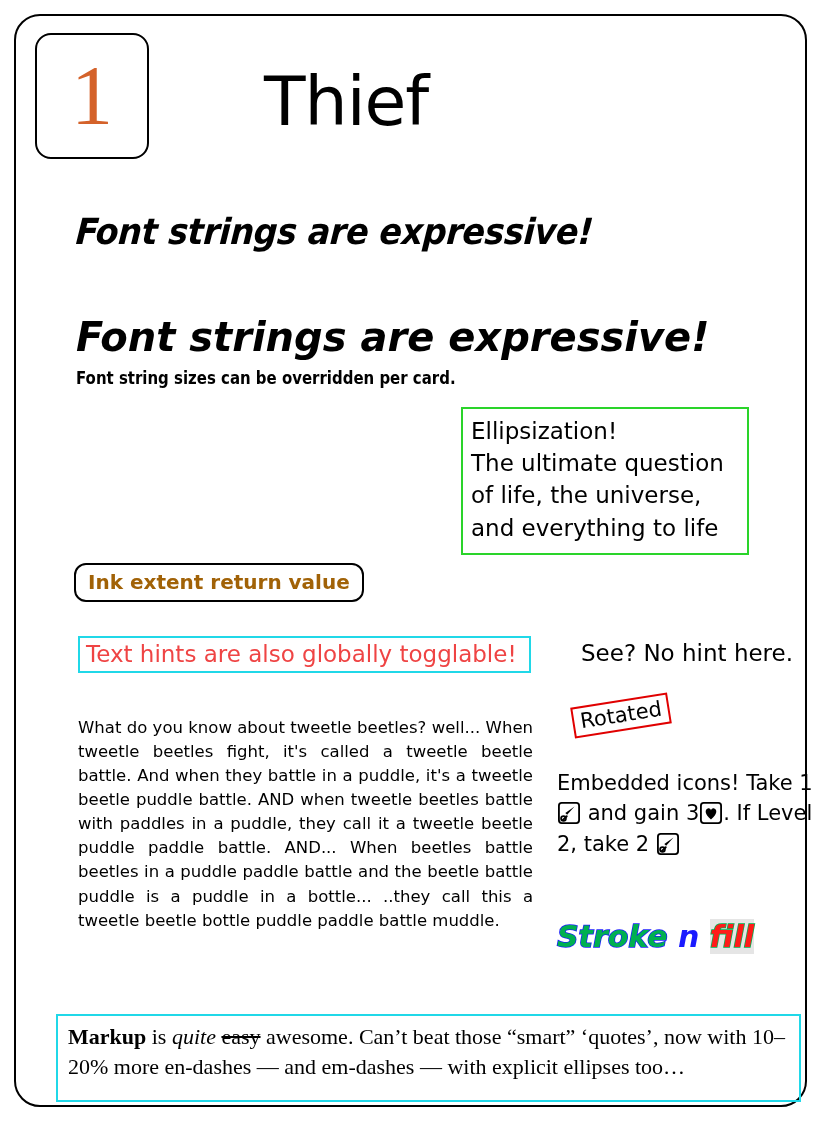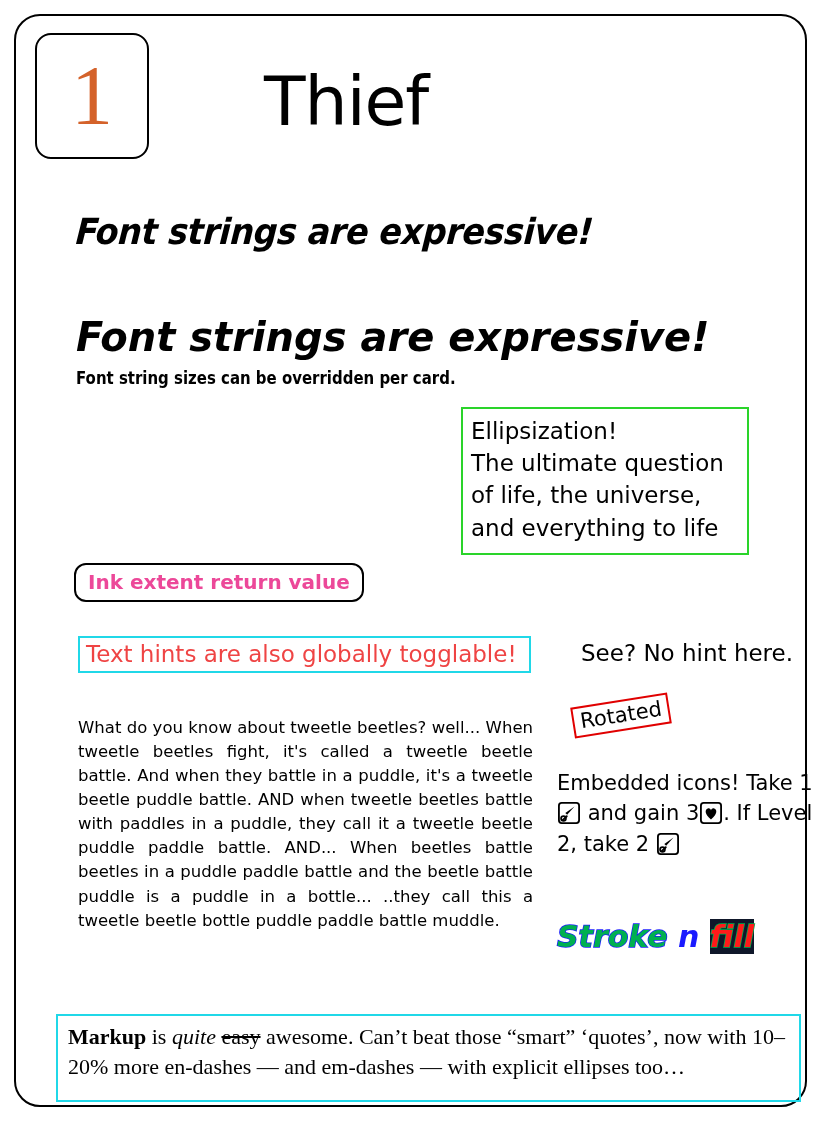--- a/index.html
+++ b/index.html
@@ -146,21 +146,21 @@
   #ink-extent {
     position: absolute;
     left: 58px;
     top: 547px;
     padding: 5px 12px 6px 12px;
     border: 2px solid #000000;
     border-radius: 12px;
     font-family: "DejaVu Sans", sans-serif;
     font-weight: bold;
     font-size: 20px;
-    color: #ec4899;
+    color: #a16207;
     white-space: nowrap;
   }
 
   
   #hint-box {
     position: absolute;
     left: 62px;
     top: 620px;
     padding: 3px 12px 4px 6px;
     border: 2px solid #20d8e8;
@@ -241,21 +241,21 @@
   #stroke-fill .s1 {
     color: #00b050;
     -webkit-text-stroke: 1.5px #1a1aff;
     paint-order: stroke fill;
   }
   #stroke-fill .s2 {
     color: #1a1aff;
   }
   #stroke-fill .s3 {
     color: #ff1a1a;
-    background: #0f172a;
+    background: #e5e5e5;
     -webkit-text-stroke: 1.5px #00b050;
     paint-order: stroke fill;
   }
 
   
   #markup-box {
     position: absolute;
     left: 40px;
     top: 998px;
     width: 745px;

